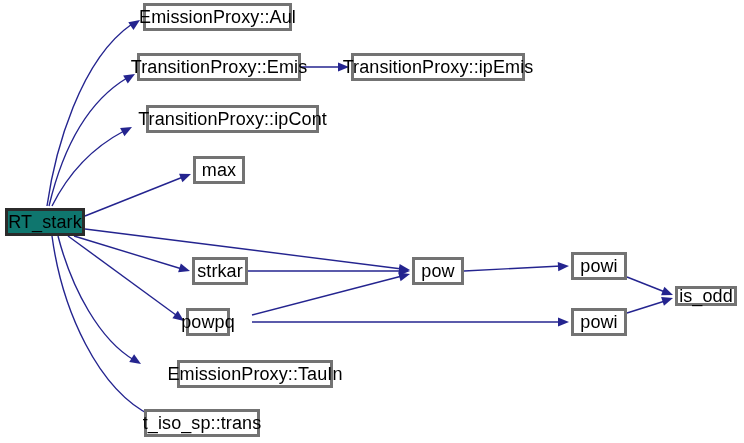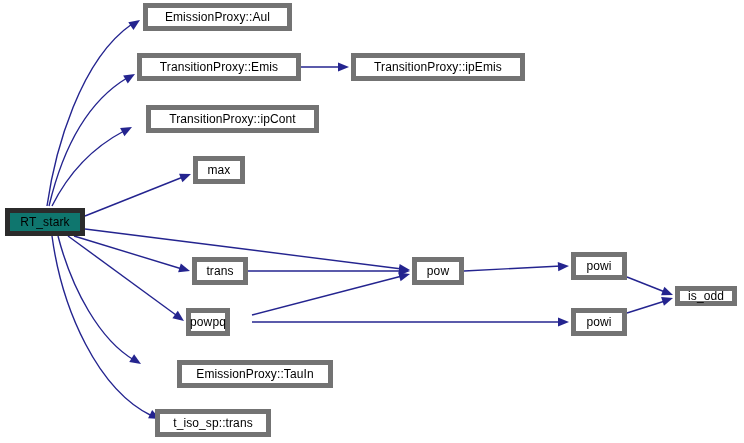--- a/index.html
+++ b/index.html
@@ -20,24 +20,24 @@
   #edge-layer {
     position: absolute;
     left: 0;
     top: 0;
     width: 744px;
     height: 443px;
   }
   .node {
     position: absolute;
     box-sizing: border-box;
-    border: 5px solid #737373;
+    border: 3px solid #737373;
     background: #ffffff;
     color: #000000;
-    font-size: 12px;
+    font-size: 18px;
     line-height: 1;
     display: flex;
     align-items: center;
     justify-content: center;
     white-space: nowrap;
     letter-spacing: 0.1px;
     z-index: 5;
   }
   .node.current {
     background: #0f766e;
@@ -98,36 +98,36 @@
     <div class="node" style="left: 351px; top: 53px; width: 174px; height: 28px;">
       <span class="node-label">TransitionProxy::ipEmis</span>
     </div>
     <div class="node" style="left: 146px; top: 105px; width: 173px; height: 28px;">
       <span class="node-label">TransitionProxy::ipCont</span>
     </div>
     <div class="node" style="left: 193px; top: 156px; width: 52px; height: 28px;">
       <span class="node-label">max</span>
     </div>
     <div class="node" style="left: 192px; top: 257px; width: 56px; height: 28px;">
-      <span class="node-label">trans</span>
+      <span class="node-label">strkar</span>
     </div>
     <div class="node" style="left: 412px; top: 257px; width: 52px; height: 28px;">
       <span class="node-label">pow</span>
     </div>
     <div class="node" style="left: 571px; top: 252px; width: 56px; height: 28px;">
       <span class="node-label">powi</span>
     </div>
     <div class="node" style="left: 571px; top: 308px; width: 56px; height: 28px;">
       <span class="node-label">powi</span>
     </div>
     <div class="node" style="left: 675px; top: 286px; width: 62px; height: 20px;">
       <span class="node-label">is_odd</span>
     </div>
     <div class="node" style="left: 186px; top: 308px; width: 44px; height: 28px;">
       <span class="node-label">powpq</span>
     </div>
     <div class="node" style="left: 140px; top: 360px; width: 156px; height: 28px; margin-left: 37px;">
       <span class="node-label">EmissionProxy::TauIn</span>
     </div>
-    <div class="node" style="left: 155px; top: 409px; width: 116px; height: 28px;">
+    <div class="node" style="left: 144px; top: 409px; width: 116px; height: 28px;">
       <span class="node-label">t_iso_sp::trans</span>
     </div>
   </div>
 
 </body></html>

